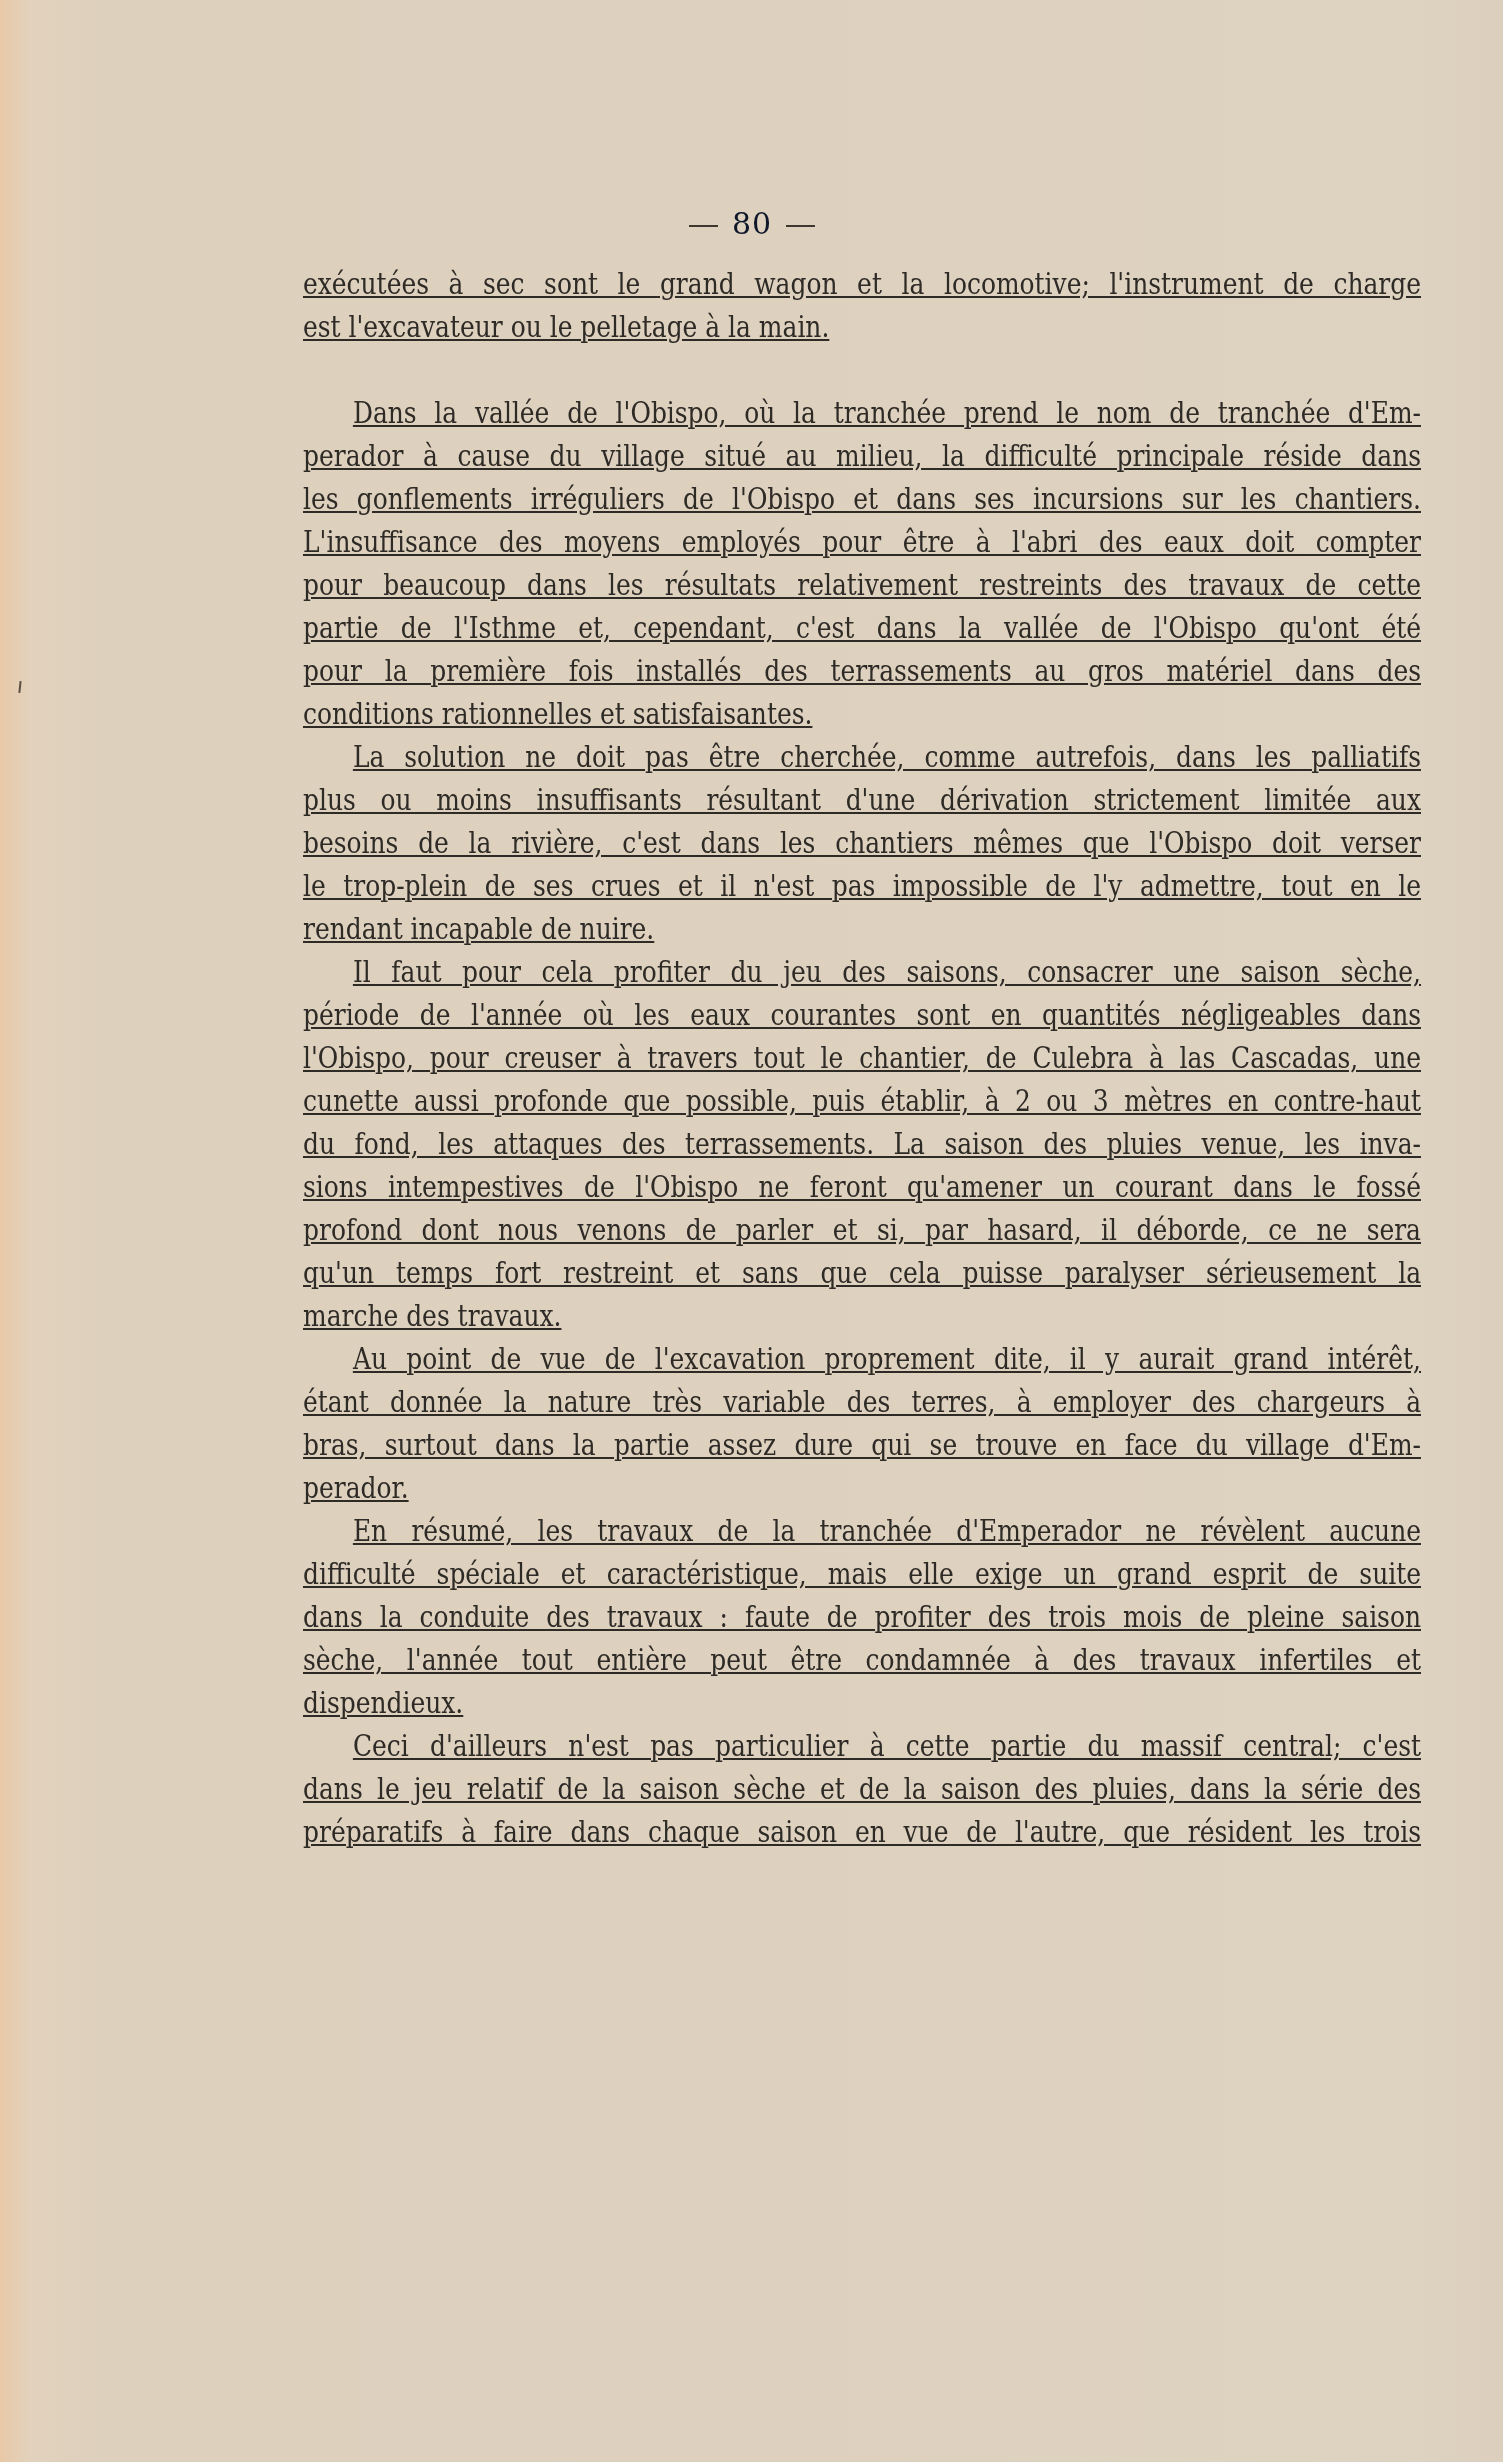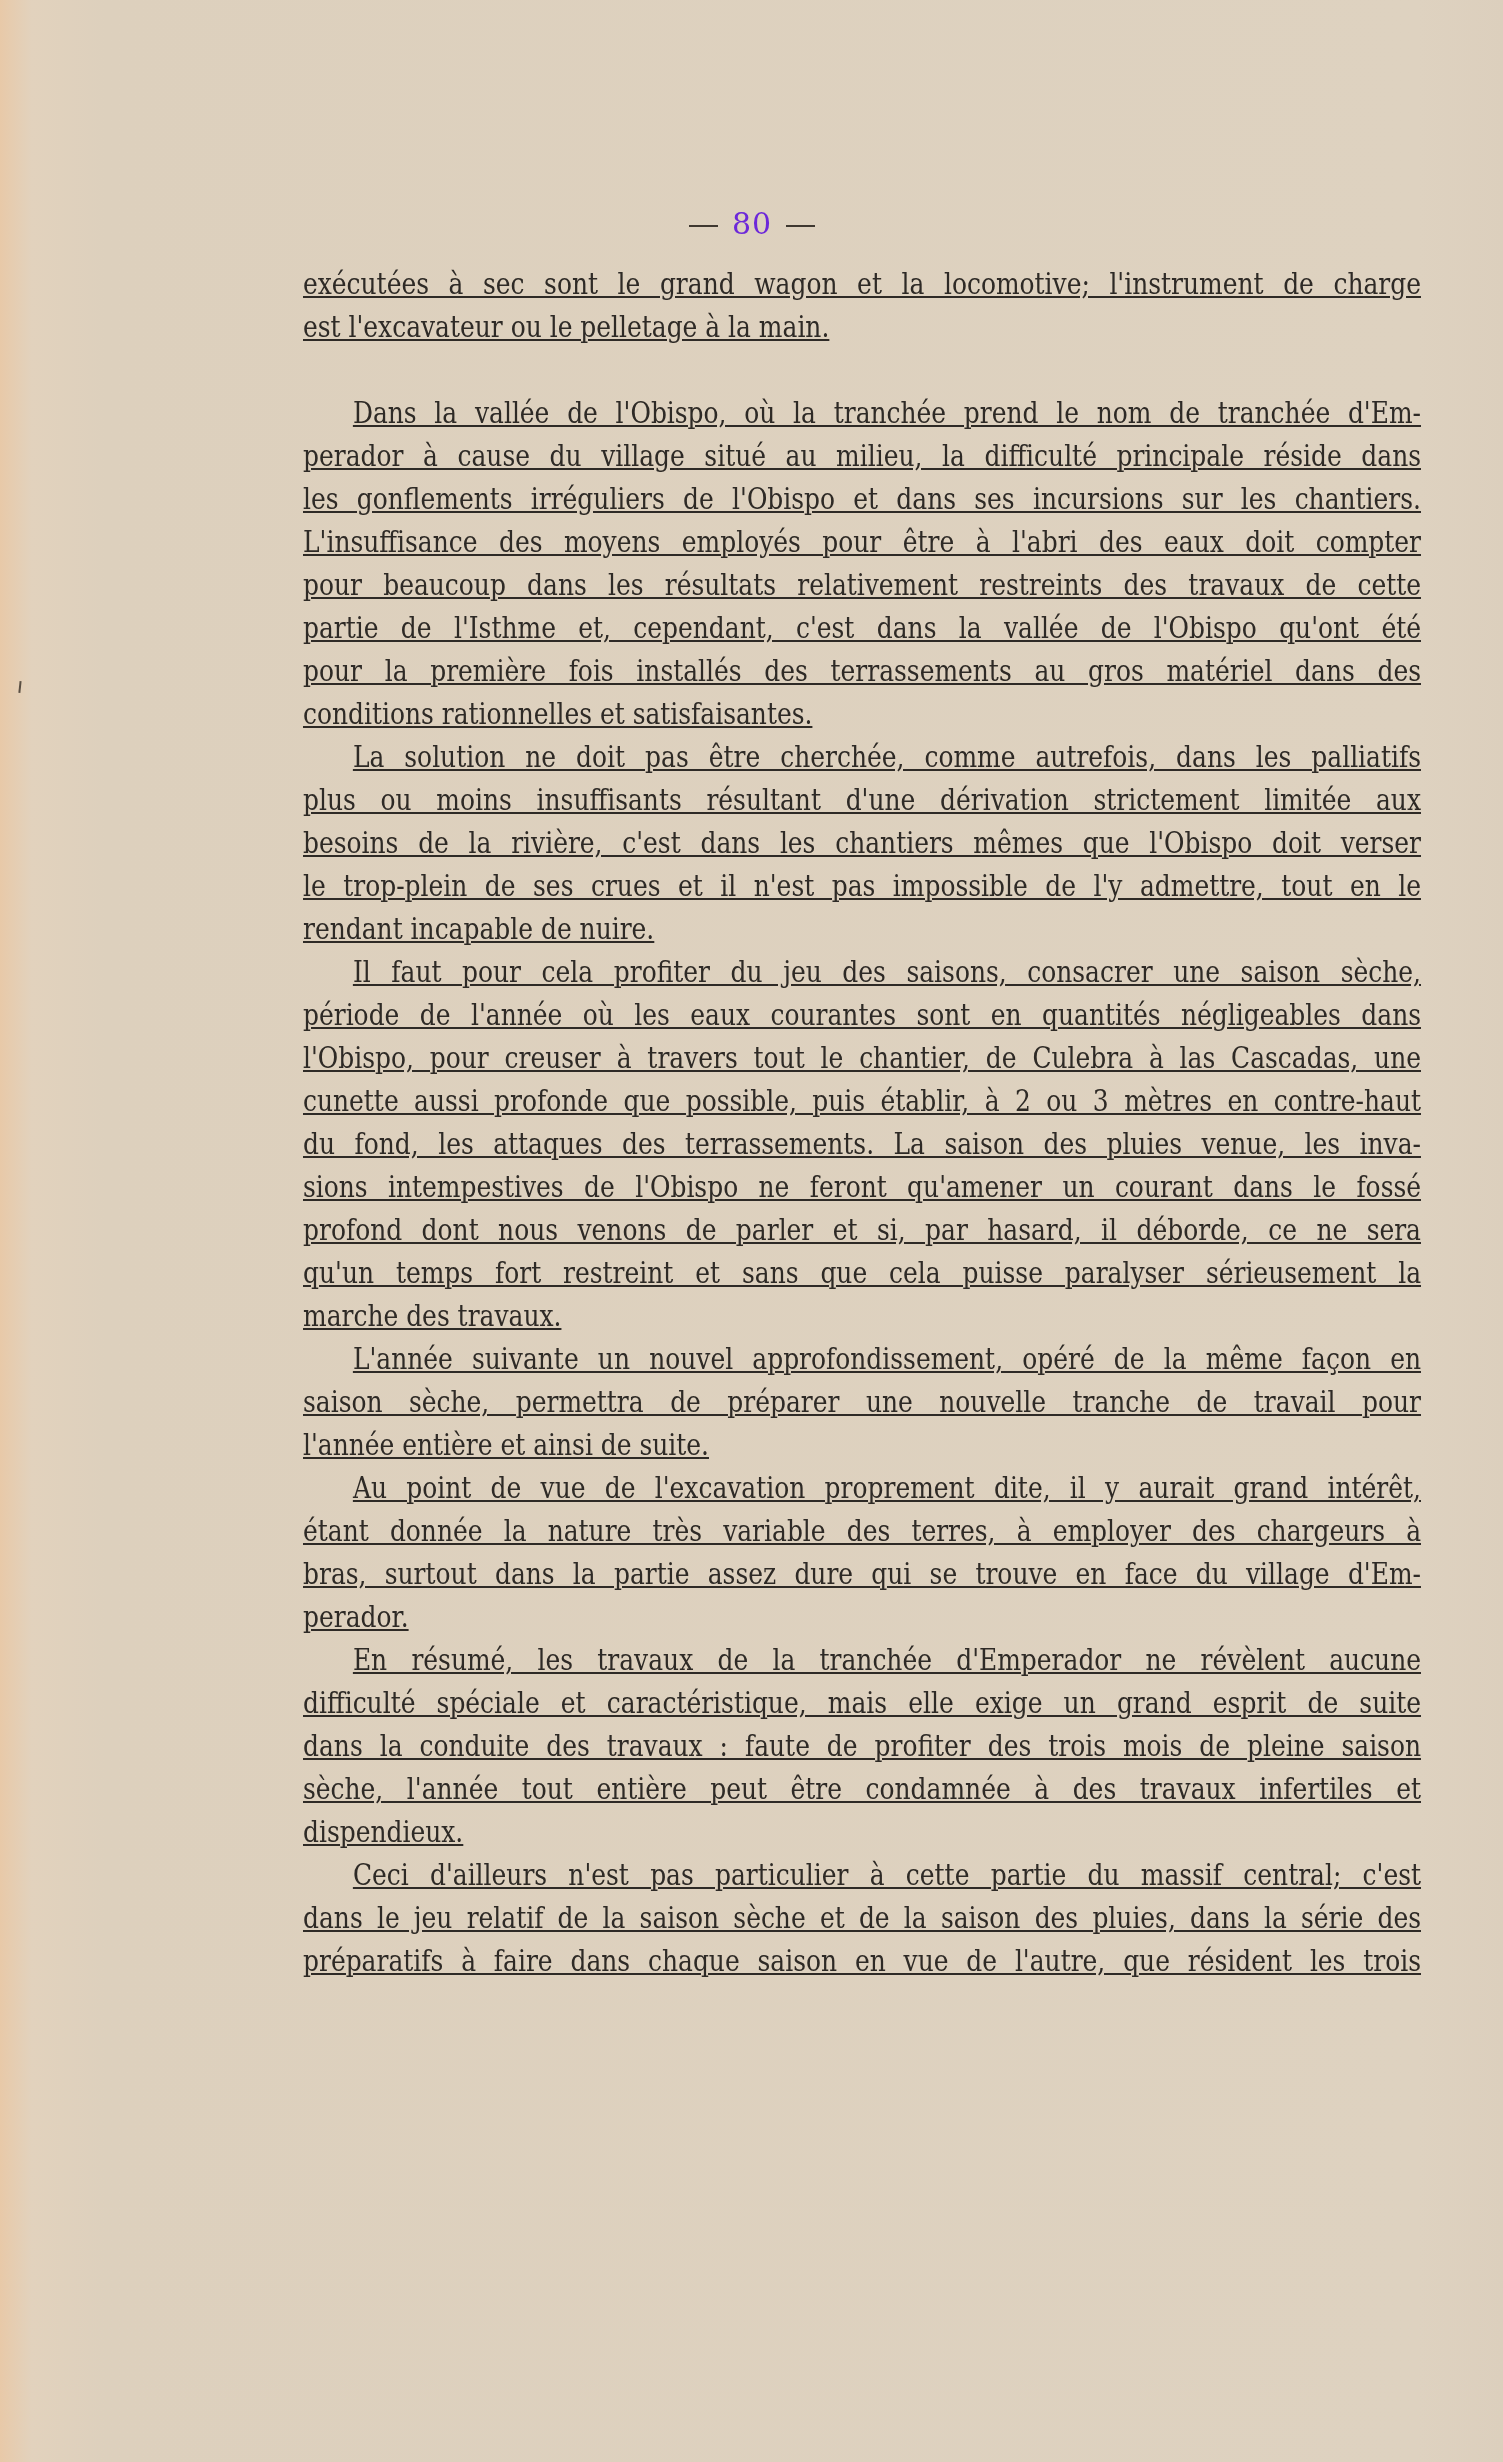--- a/index.html
+++ b/index.html
@@ -22,21 +22,21 @@
       width: 1504px; height: 2462px;
     }
     .page-number {
       position: absolute;
       top: 206px;
       left: 0;
       width: 1504px;
       text-align: center;
       font-size: 30px;
       letter-spacing: 1px;
-      color: #6d28d9;
+      color: #0f172a;
     }
     .page-number .dash {
       display: inline-block;
       width: 29px;
       height: 2.6px;
       background: #3f3830;
       vertical-align: middle;
       margin: 0 13.6px;
     }
     .text-block {
@@ -126,25 +126,20 @@
       <span class="line">période de l'année où les eaux courantes sont en quantités négligeables dans</span>
       <span class="line">l'Obispo, pour creuser à travers tout le chantier, de Culebra à las Cascadas, une</span>
       <span class="line">cunette aussi profonde que possible, puis établir, à 2 ou 3 mètres en contre-haut</span>
       <span class="line">du fond, les attaques des terrassements. La saison des pluies venue, les inva-</span>
       <span class="line">sions intempestives de l'Obispo ne feront qu'amener un courant dans le fossé</span>
       <span class="line">profond dont nous venons de parler et si, par hasard, il déborde, ce ne sera</span>
       <span class="line">qu'un temps fort restreint et sans que cela puisse paralyser sérieusement la</span>
       <span class="line last">marche des travaux.</span>
     </div>
 
-    <div>
-      <span class="line indent">L'année suivante un nouvel approfondissement, opéré de la même façon en</span>
-      <span class="line">saison sèche, permettra de préparer une nouvelle tranche de travail pour</span>
-      <span class="line last">l'année entière et ainsi de suite.</span>
-    </div>
 
     <div>
       <span class="line indent">Au point de vue de l'excavation proprement dite, il y aurait grand intérêt,</span>
       <span class="line">étant donnée la nature très variable des terres, à employer des chargeurs à</span>
       <span class="line">bras, surtout dans la partie assez dure qui se trouve en face du village d'Em-</span>
       <span class="line last">perador.</span>
     </div>
 
 
     <div>

